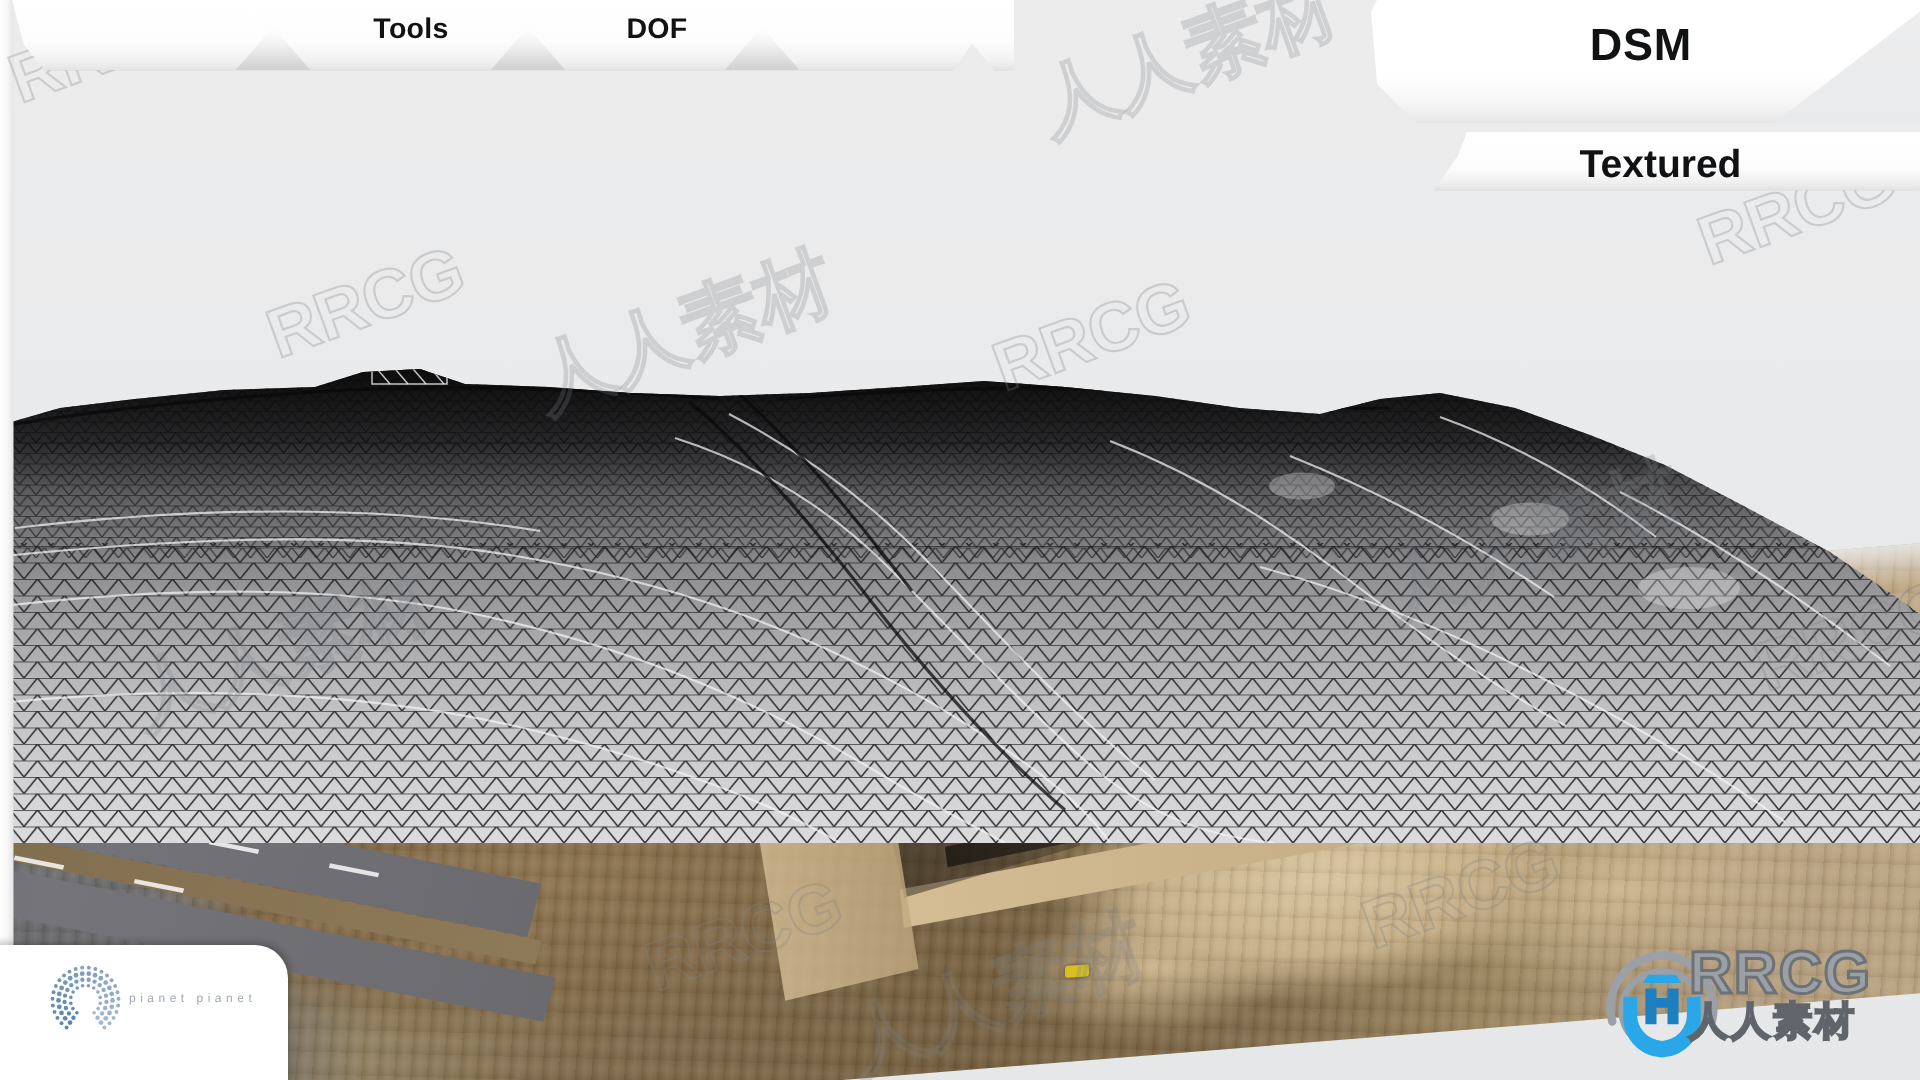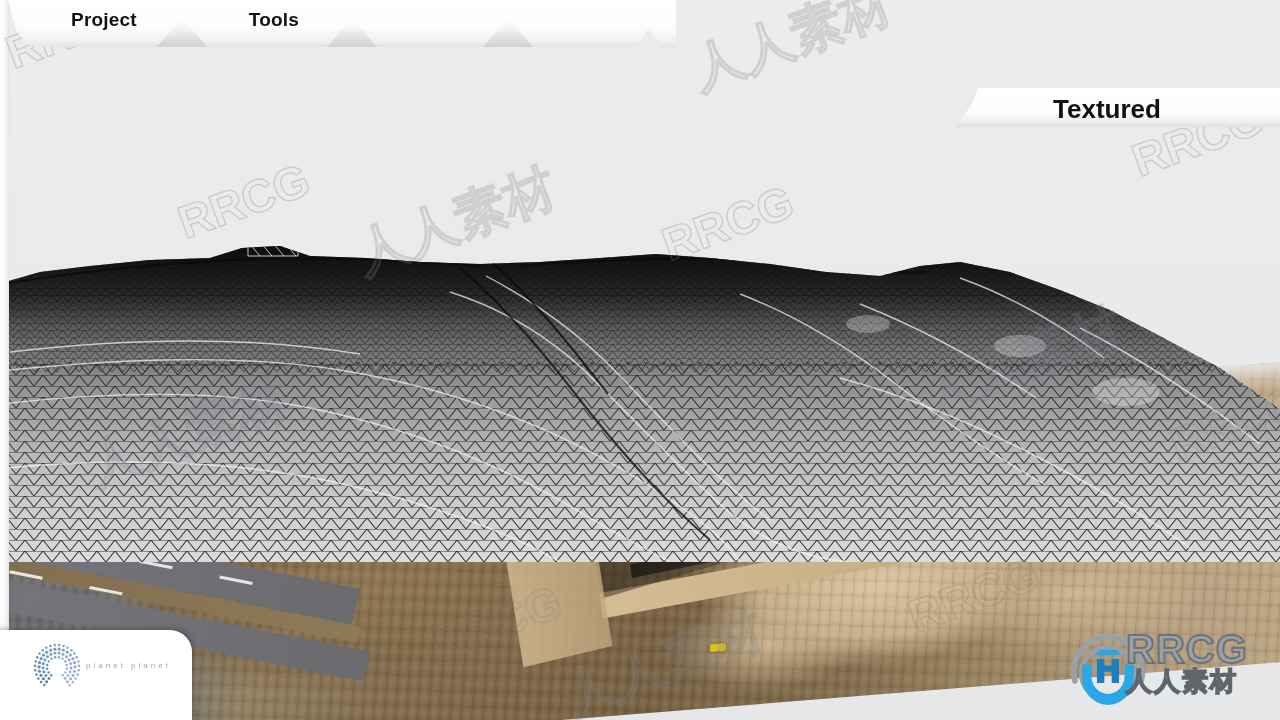--- a/index.html
+++ b/index.html
@@ -368,29 +368,32 @@
       <div class="wm wm-cn" style="left: 84px; top: 398px; font-size: 52px; transform: rotate(-20deg);">人人素材</div>
       <div class="wm wm-cn" style="left: 560px; top: 628px; font-size: 52px; transform: rotate(-20deg);">人人素材</div>
     </div>
 
   <div class="toolbar">
     <div class="toolbar-inner">
       <div class="notch notch-a"></div>
       <div class="notch notch-b"></div>
       <div class="notch notch-c"></div>
 
-      <div class="tab tab-0">
-        <span>Project</span>
-      </div>
       <div class="tab tab-1">
         <span>Tools</span>
       </div>
+      <div class="tab tab-2">
+        <span>DOF</span>
+      </div>
     </div>
   </div>
 
+  <div class="dsm-panel">
+    <div class="dsm-label">DSM</div>
+  </div>
   <div class="dsm-cut"></div>
 
   <div class="textured-panel">
     <div class="textured-label">Textured</div>
   </div>
 
   <div class="logo-plate">
     <svg class="logo-mark" viewBox="0 0 100 100">
       <g fill="#5b86ad" id="logo-dots">
           <circle cx="38.53" cy="66.38" r="2.4" opacity="1.00"></circle>

